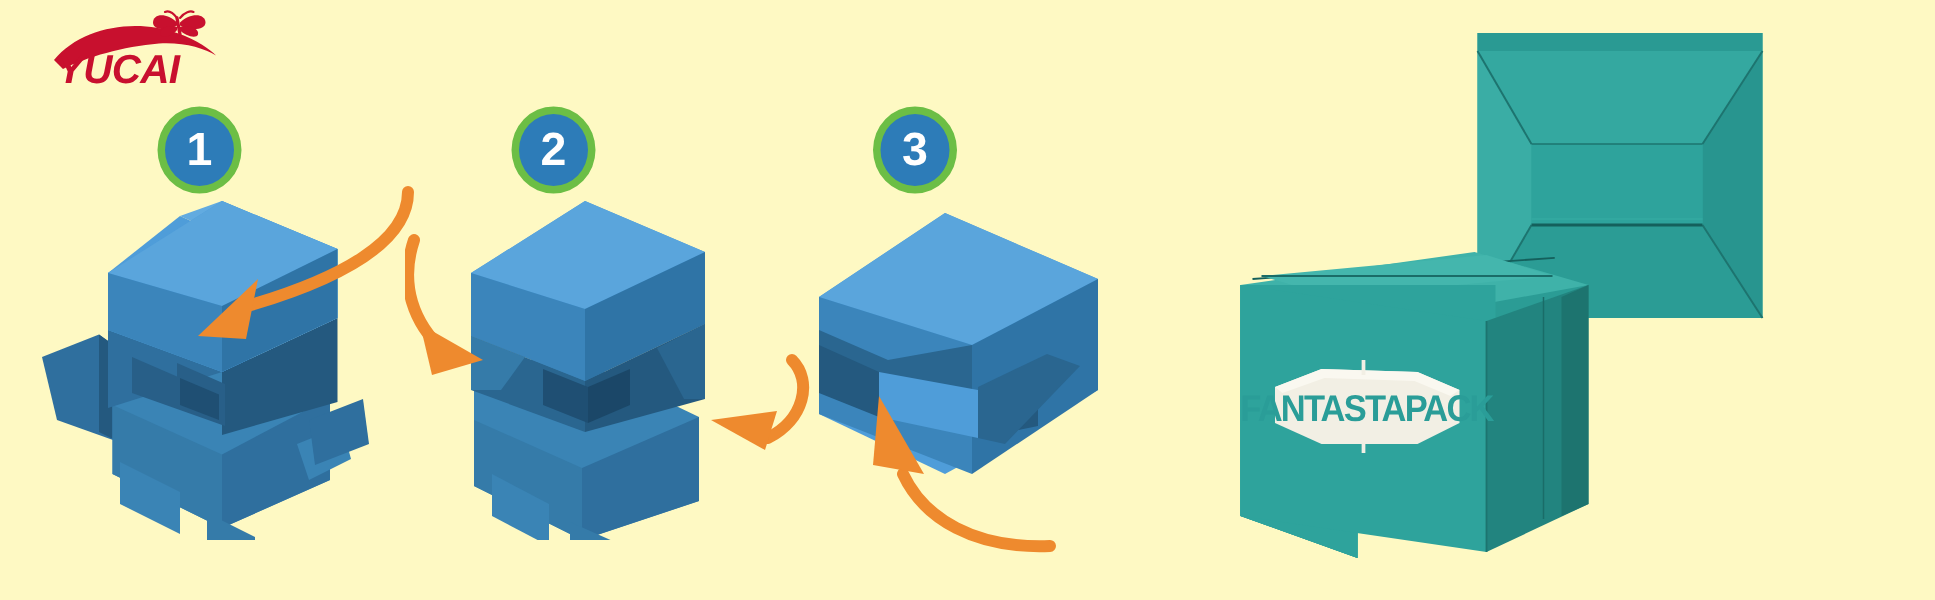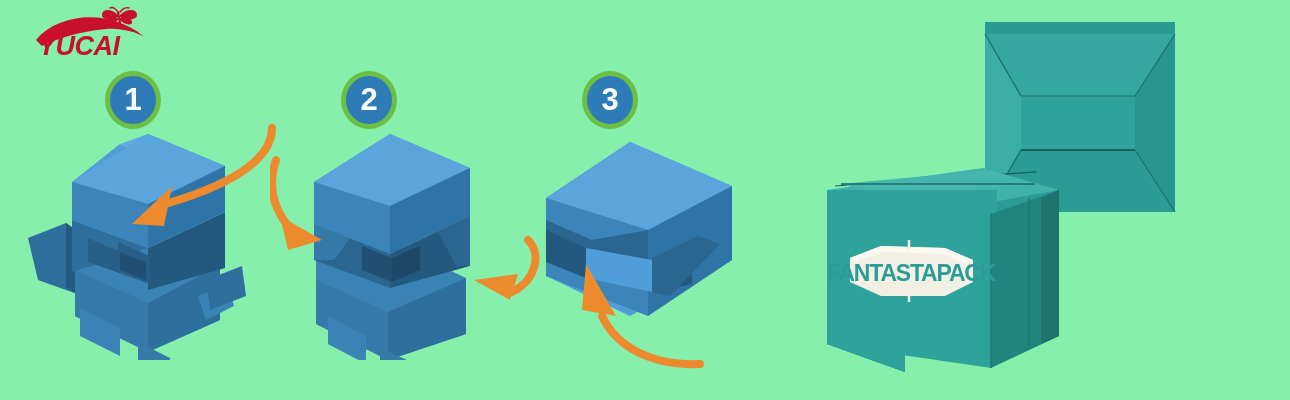--- a/index.html
+++ b/index.html
@@ -8,21 +8,21 @@
     padding: 0;
     background: #ffffff;
   }
   body {
     font-family: "Liberation Sans", sans-serif;
   }
   #stage {
     position: relative;
     width: 1290px;
     height: 400px;
-    background: #86efac;
+    background: #fef9c3;
     overflow: hidden;
   }
   .abs { position: absolute; }
 
   
   #yucai-logo {
     left: 32px;
     top: 6px;
     width: 130px;
     height: 56px;

